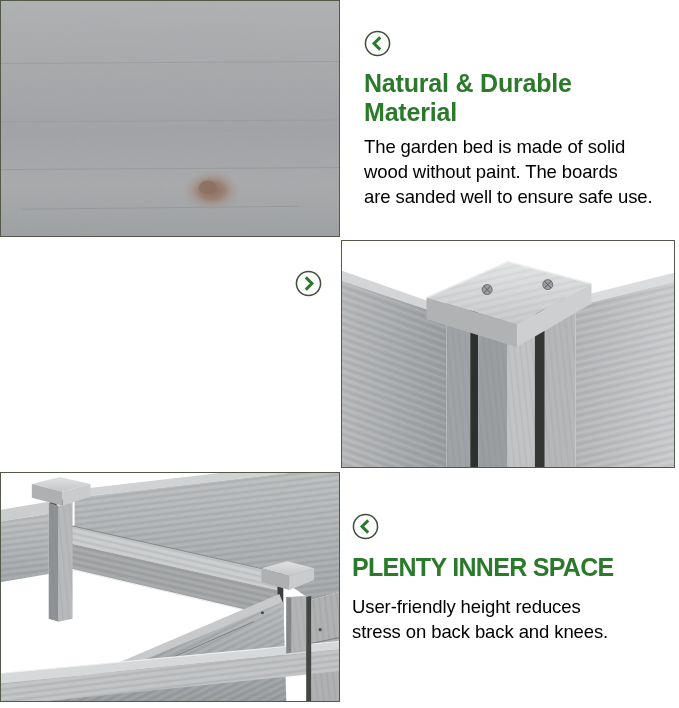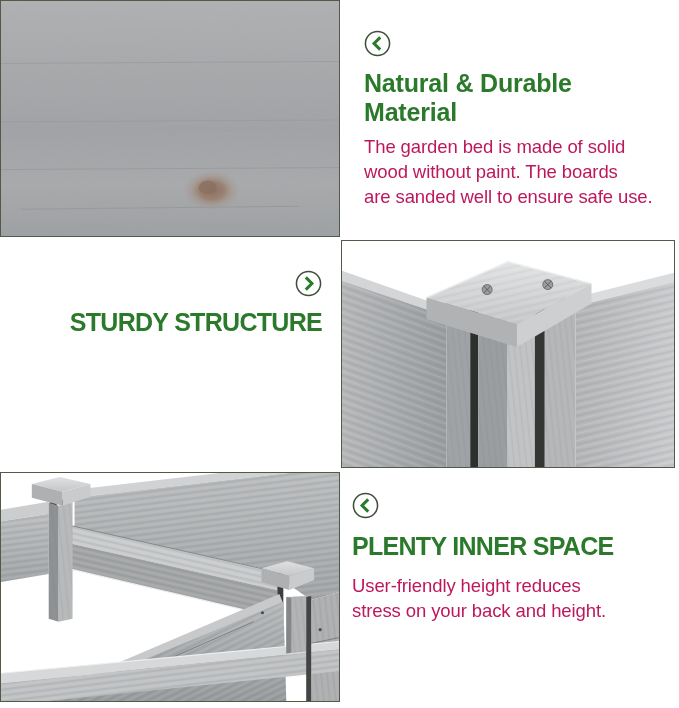--- a/index.html
+++ b/index.html
@@ -10,30 +10,30 @@
   .cell{position:absolute;box-sizing:border-box;}
   .photo{border:1px solid #515a48;background:#ffffff;}
   .photo svg{display:block;width:100%;height:100%;}
   .chev{display:inline-block;width:27px;height:27px;}
   .title{
     margin:8px 0 0;color:#2b7a2b;font-weight:bold;
     font-size:25px;line-height:29px;white-space:pre-line;letter-spacing:-0.2px;
   }
   .caps{letter-spacing:-0.7px;line-height:27px;}
   .body{
-    margin:7px 0 0;color:#be185d;font-size:18.5px;line-height:25px;
+    margin:7px 0 0;color:#000000;font-size:18.5px;line-height:25px;
     white-space:pre-line;letter-spacing:-0.1px;
   }
   
   .img-a{left:0;top:0;width:340px;height:237px;}
   .sec-1{left:340px;top:0;width:339px;height:237px;padding:30px 6px 0 24px;text-align:left;}
   .sec-2{left:0;top:240px;width:340px;height:229px;padding:30px 18px 0 0;text-align:right;}
   .img-b{left:341px;top:240px;width:334px;height:228px;}
   .img-c{left:0;top:472px;width:340px;height:230px;}
-  .sec-3{left:340px;top:451px;width:339px;height:236px;padding:41px 6px 15px 12px;text-align:left;}
+  .sec-3{left:340px;top:472px;width:339px;height:236px;padding:41px 6px 15px 12px;text-align:left;}
   .sec-3 .title{margin-top:10px;}
   .sec-3 .body{margin-top:13px;}
 </style>
 </head>
 <body>
 
 <div class="page">
 
   <div class="cell photo img-a">
     <svg viewBox="0 0 340 237" preserveAspectRatio="none">
@@ -77,21 +77,20 @@
     <p class="body">The garden bed is made of solid
 wood without paint. The boards
 are sanded well to ensure safe use.</p>
   </section>
 
   <section class="cell sec-2">
     <svg class="chev" viewBox="0 0 30 30">
       <circle cx="15" cy="15" r="13.4" fill="none" stroke="#3d4f3a" stroke-width="1.7"></circle>
       <path d="M12 8.2 L18.8 15 L12 21.8" fill="none" stroke="#2b7a2b" stroke-width="3.4"></path>
     </svg>
-    <h2 class="title caps">STURDY STRUCTURE</h2>
   </section>
 
   <div class="cell photo img-b">
     <svg viewBox="0 0 334 228" preserveAspectRatio="none">
       <defs>
         <linearGradient id="bl" x1="0" y1="0" x2="1" y2="0">
           <stop offset="0" stop-color="#b6b8ba"></stop>
             <stop offset="1" stop-color="#9a9da0"></stop>
         </linearGradient>
         <linearGradient id="br" x1="0" y1="0" x2="1" y2="0">
@@ -230,16 +229,16 @@
     </svg>
   </div>
 
   <section class="cell sec-3">
     <svg class="chev" viewBox="0 0 30 30">
       <circle cx="15" cy="15" r="13.4" fill="none" stroke="#3d4f3a" stroke-width="1.7"></circle>
       <path d="M18 8.2 L11.2 15 L18 21.8" fill="none" stroke="#2b7a2b" stroke-width="3.4"></path>
     </svg>
     <h2 class="title caps">PLENTY INNER SPACE</h2>
     <p class="body">User-friendly height reduces
-stress on your back and height.</p>
+stress on back back and knees.</p>
   </section>
 
 </div>
 
 </body></html>

